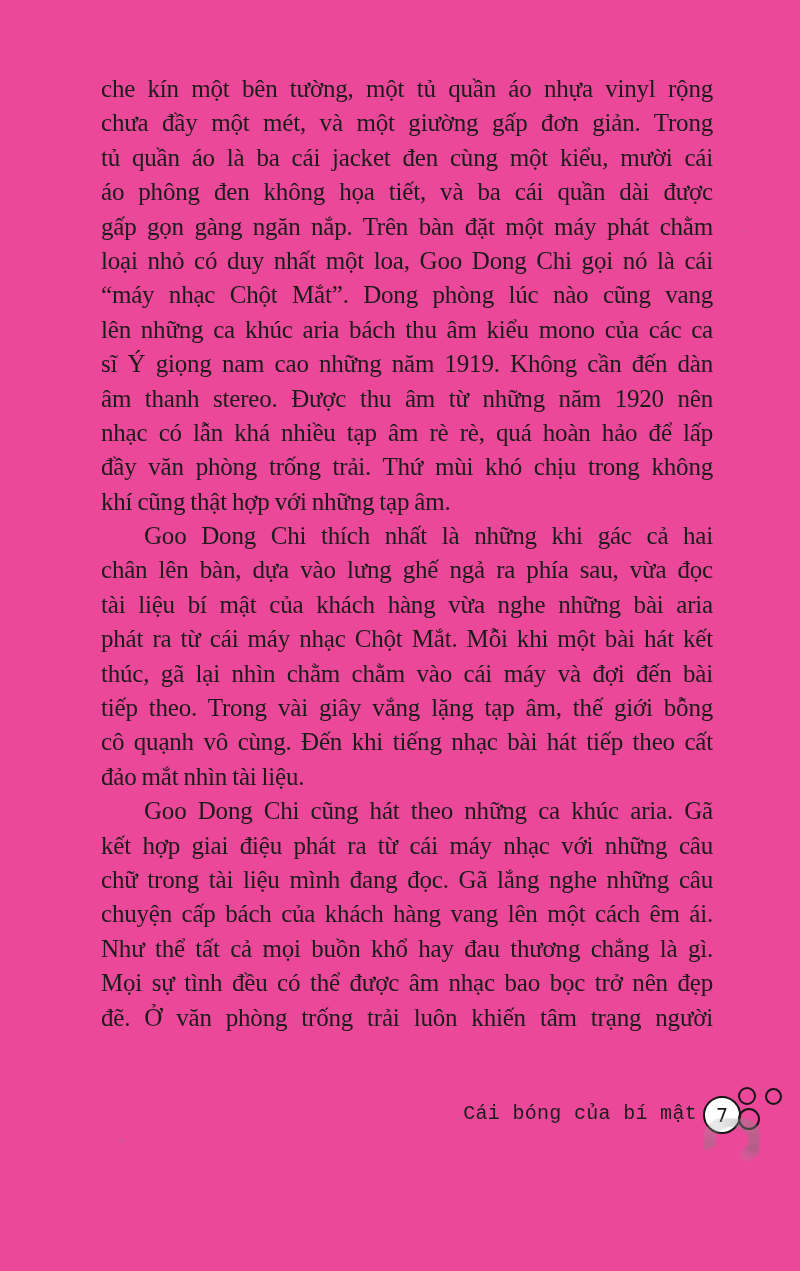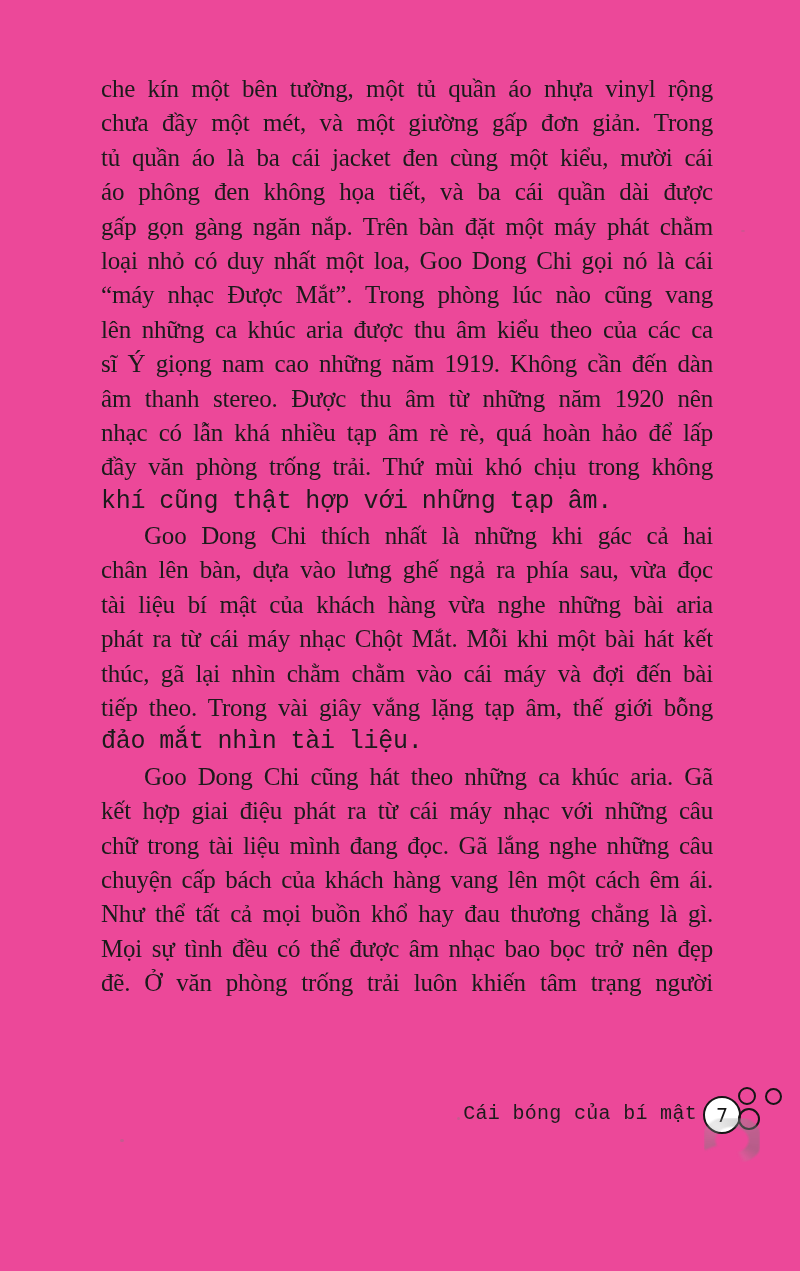--- a/index.html
+++ b/index.html
@@ -33,21 +33,20 @@
   }
   .line::after {            
     content: "";
     display: inline-block;
     width: 100%;
     height: 0;
   }
   .line.flush {
     text-align: left;
     text-align-last: left;
-    font-family: Liberation Mono, monospace;
   }
   .line.flush::after { content: none; }
   .line.indent { padding-left: 43px; }
 
   
   .footer-title {
     position: absolute;
     top: 1102px; right: 103px;
     font-family: Liberation Mono, monospace;
     font-size: 20px;
@@ -105,33 +104,34 @@
 
 <div class="page">
 
   <div class="text-block" id="text-block">
       <div class="line">che kín một bên tường, một tủ quần áo nhựa vinyl rộng</div>
       <div class="line">chưa đầy một mét, và một giường gấp đơn giản. Trong</div>
       <div class="line">tủ quần áo là ba cái jacket đen cùng một kiểu, mười cái</div>
       <div class="line">áo phông đen không họa tiết, và ba cái quần dài được</div>
       <div class="line">gấp gọn gàng ngăn nắp. Trên bàn đặt một máy phát chằm</div>
       <div class="line">loại nhỏ có duy nhất một loa, Goo Dong Chi gọi nó là cái</div>
-      <div class="line">“máy nhạc Được Mắt”. Trong phòng lúc nào cũng vang</div>
-      <div class="line">lên những ca khúc aria được thu âm kiểu theo của các ca</div>
+      <div class="line">“máy nhạc Chột Mắt”. Dong phòng lúc nào cũng vang</div>
+      <div class="line">lên những ca khúc aria bách thu âm kiểu mono của các ca</div>
       <div class="line">sĩ Ý giọng nam cao những năm 1919. Không cần đến dàn</div>
       <div class="line">âm thanh stereo. Được thu âm từ những năm 1920 nên</div>
       <div class="line">nhạc có lẫn khá nhiều tạp âm rè rè, quá hoàn hảo để lấp</div>
       <div class="line">đầy văn phòng trống trải. Thứ mùi khó chịu trong không</div>
       <div class="line flush">khí cũng thật hợp với những tạp âm.</div>
       <div class="line indent">Goo Dong Chi thích nhất là những khi gác cả hai</div>
       <div class="line">chân lên bàn, dựa vào lưng ghế ngả ra phía sau, vừa đọc</div>
       <div class="line">tài liệu bí mật của khách hàng vừa nghe những bài aria</div>
       <div class="line">phát ra từ cái máy nhạc Chột Mắt. Mỗi khi một bài hát kết</div>
       <div class="line">thúc, gã lại nhìn chằm chằm vào cái máy và đợi đến bài</div>
       <div class="line">tiếp theo. Trong vài giây vắng lặng tạp âm, thế giới bỗng</div>
+      <div class="line">cô quạnh vô cùng. Đến khi tiếng nhạc bài hát tiếp theo cất</div>
       <div class="line flush">đảo mắt nhìn tài liệu.</div>
       <div class="line indent">Goo Dong Chi cũng hát theo những ca khúc aria. Gã</div>
       <div class="line">kết hợp giai điệu phát ra từ cái máy nhạc với những câu</div>
       <div class="line">chữ trong tài liệu mình đang đọc. Gã lắng nghe những câu</div>
       <div class="line">chuyện cấp bách của khách hàng vang lên một cách êm ái.</div>
       <div class="line">Như thể tất cả mọi buồn khổ hay đau thương chẳng là gì.</div>
       <div class="line">Mọi sự tình đều có thể được âm nhạc bao bọc trở nên đẹp</div>
       <div class="line">đẽ. Ở văn phòng trống trải luôn khiến tâm trạng người</div>
     </div>
 

